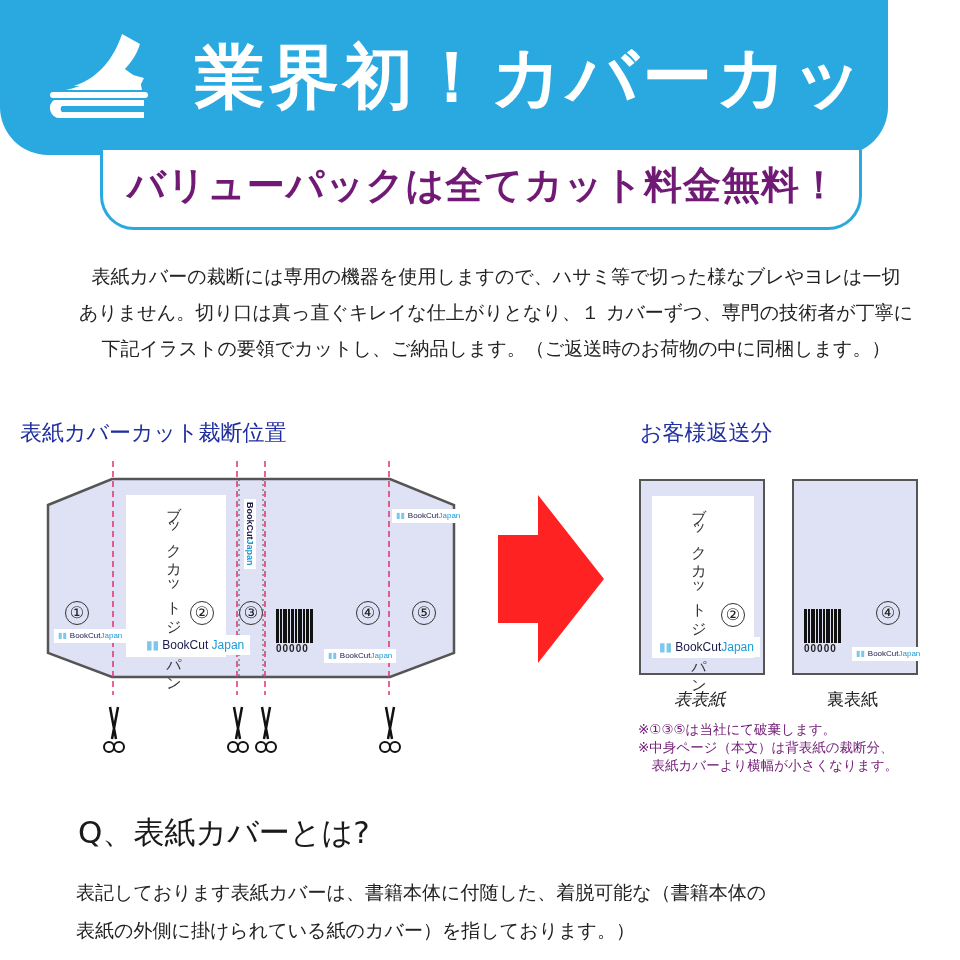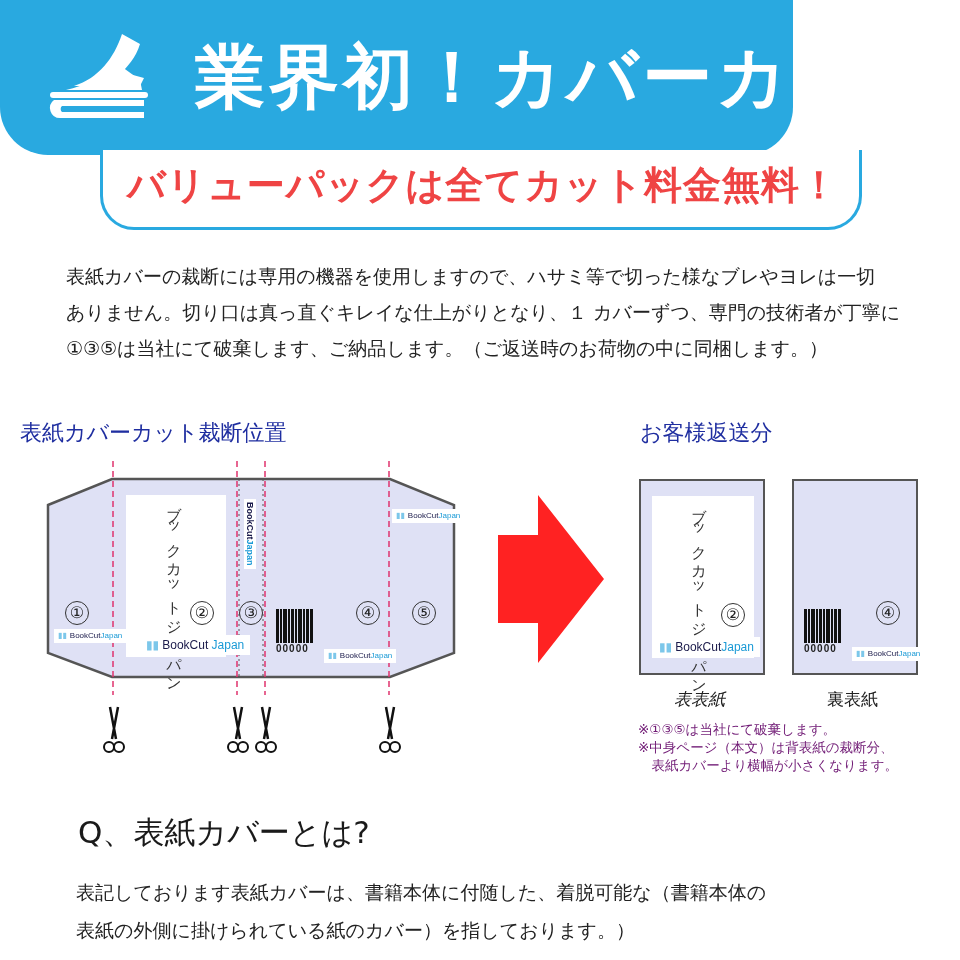--- a/index.html
+++ b/index.html
@@ -1,44 +1,44 @@
 <!DOCTYPE html>
 <html><head>
 <meta charset="utf-8">
 <style>
   * { box-sizing: border-box; margin: 0; padding: 0; }
   html, body { width: 960px; height: 960px; background: #ffffff; overflow: hidden; }
   body { position: relative; font-family: "DejaVu Sans", "Liberation Sans", sans-serif; color: #1a1a1a; }
 
   .banner {
-    position: absolute; left: 0; top: 0; width: 793px; height: 155px;
+    position: absolute; left: 0; top: 0; width: 888px; height: 155px;
     background: #29a9e0; border-radius: 0 0 48px 48px;
   }
   .banner .book-icon { position: absolute; left: 44px; top: 28px; width: 112px; height: 92px; }
   .banner .title {
     position: absolute; left: 195px; top: 22px; height: 110px;
     font-size: 70px; font-weight: bold; color: #ffffff; letter-spacing: 4px;
     line-height: 110px; white-space: nowrap;
   }
 
   .subbar {
     position: absolute; left: 100px; top: 150px; width: 762px; height: 80px;
     background: #fff; border: 3px solid #29a9e0; border-top: none;
     border-radius: 0 0 34px 34px;
   }
   .subbar .subtitle {
     position: absolute; left: 4px; right: 0; top: 10px; text-align: center;
-    font-size: 38px; font-weight: bold; color: #ef4444; letter-spacing: 1px; white-space: nowrap;
+    font-size: 38px; font-weight: bold; color: #701a75; letter-spacing: 1px; white-space: nowrap;
   }
 
   .intro {
     position: absolute; left: 66px; top: 258px; width: 860px;
     font-size: 19px; line-height: 36px; color: #222;
   }
-  .intro p { white-space: nowrap; }
+  .intro p { white-space: nowrap; text-align: center; }
 
   .section-label {
     position: absolute; font-size: 22px; color: #1f2ea0; white-space: nowrap;
   }
 
   .diagram-left { position: absolute; left: 40px; top: 455px; width: 430px; height: 320px; }
   .diagram-left svg { position: absolute; left: 0; top: 0; }
 
   .circle-num {
     position: absolute; width: 24px; height: 24px; border: 1.5px solid #333; border-radius: 50%;
@@ -98,21 +98,21 @@
   <div class="title">業界初！カバーカット</div>
 </div>
 
 <div class="subbar">
   <div class="subtitle">バリューパックは全てカット料金無料！</div>
 </div>
 
 <div class="intro">
   <p>表紙カバーの裁断には専用の機器を使用しますので、ハサミ等で切った様なブレやヨレは一切</p>
   <p>ありません。切り口は真っ直ぐキレイな仕上がりとなり、１ カバーずつ、専門の技術者が丁寧に</p>
-  <p>①③⑤は当社にて破棄します、ご納品します。（ご返送時のお荷物の中に同梱します。）</p>
+  <p>下記イラストの要領でカットし、ご納品します。（ご返送時のお荷物の中に同梱します。）</p>
 </div>
 
 <div class="section-label" style="left:20px; top:418px;">表紙カバーカット裁断位置</div>
 <div class="section-label" style="left:640px; top:418px;">お客様返送分</div>
 
 <div class="diagram-left">
   <svg width="430" height="320" viewBox="0 0 430 320">
     <polygon points="8,50 72,24 350,24 414,50 414,198 350,222 72,222 8,198" fill="#dfe1f5" stroke="#555" stroke-width="2.5"></polygon>
 
     <rect x="86" y="40" width="100" height="162" fill="#fff"></rect>

